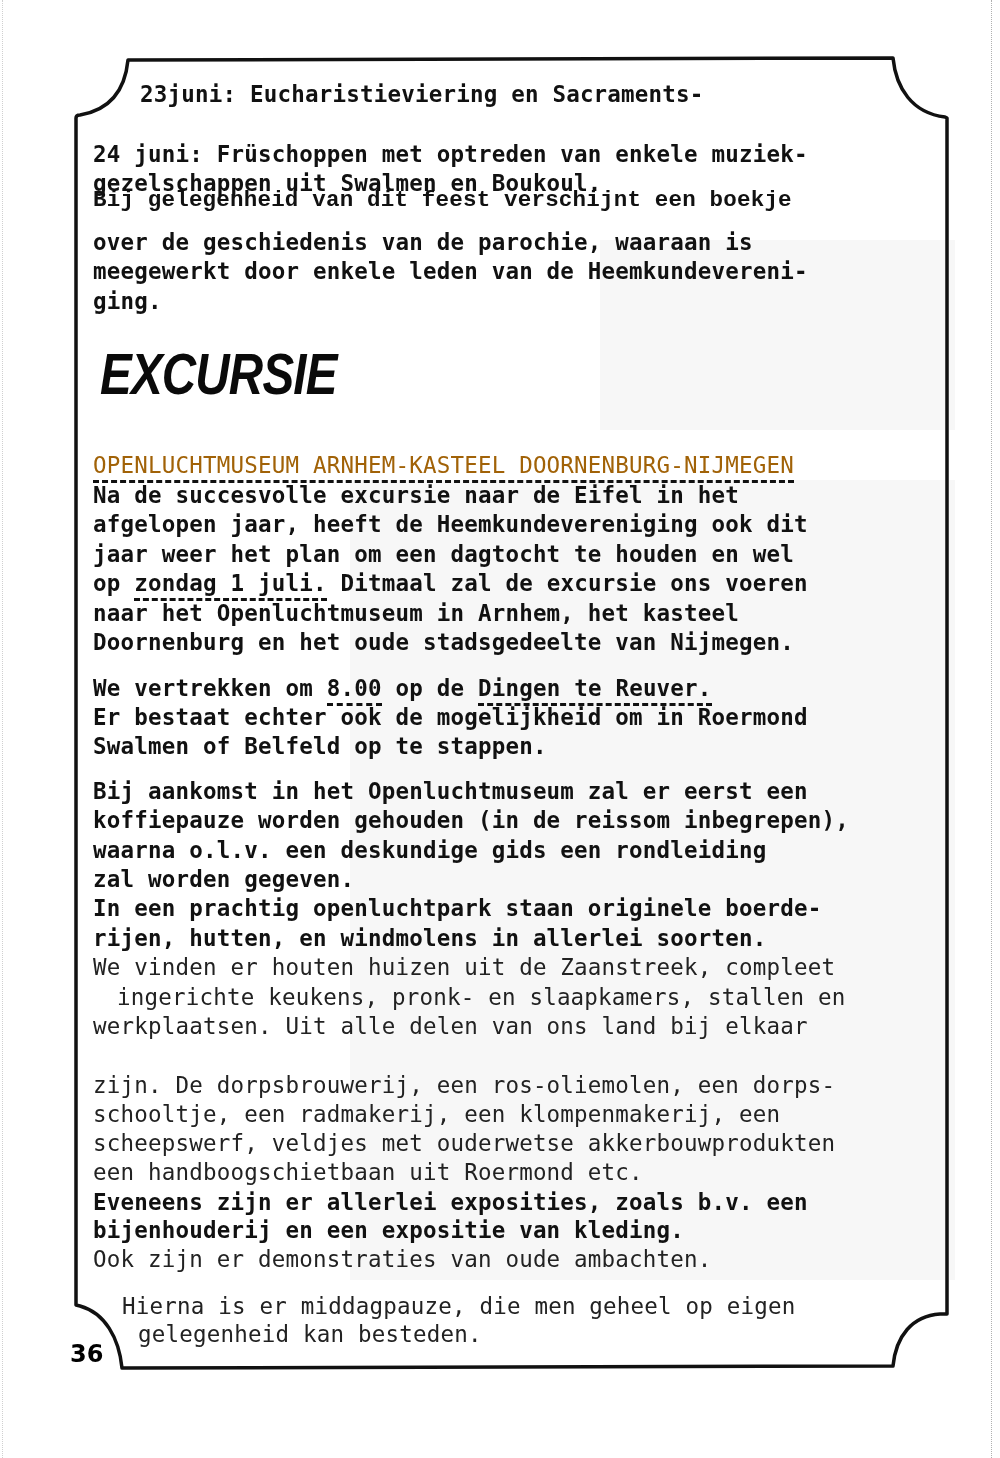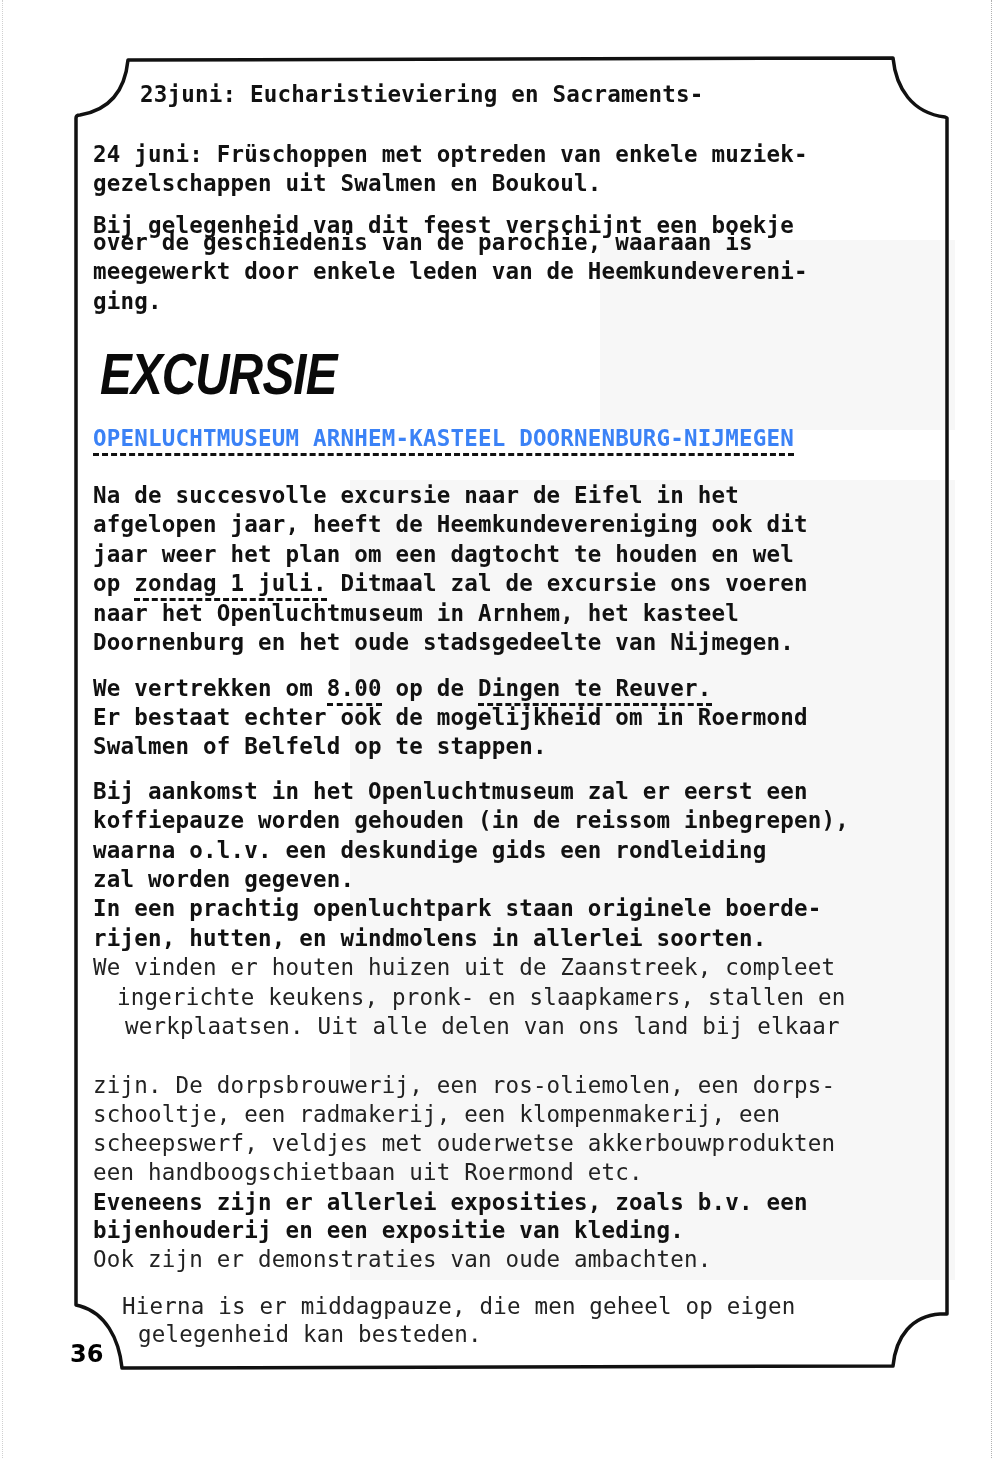--- a/index.html
+++ b/index.html
@@ -15,21 +15,21 @@
     font-size: 22.5px; font-weight: bold; color: #111;
     white-space: pre; letter-spacing: 0.2px; line-height: 28px;
   }
   .light { font-weight: normal; color: #222; }
   .heading {
     position: absolute; left: 100px; top: 340px;
     font-family: "Liberation Sans", "DejaVu Sans", sans-serif;
     font-size: 58px; font-weight: bold; font-style: italic; color: #0a0a0a;
     transform: scaleX(0.82); transform-origin: left center; letter-spacing: -1px;
   }
-  .subhead { font-weight: bold; color: #3b82f6; }
+  .subhead { font-weight: normal; color: #a16207; margin-top: 27px; }
   .dash { border-bottom: 3px dashed #111; padding-bottom: 2px; }
   .page-number {
     position: absolute; left: 70px; top: 1340px;
     font-family: "DejaVu Sans", "Liberation Sans", sans-serif;
     font-size: 24px; font-weight: bold; color: #000;
   }
 </style>
 </head>
 <body>
 
@@ -39,21 +39,21 @@
   <div class="dotted-edge"></div>
   <div class="dotted-left"></div>
 
   <svg class="frame" width="1000" height="1458">
     <path d="M 76 1305 L 76 118 Q 76 115 80 115 C 110 110 125 90 128 60 L 893 58 C 896 88 912 113 945 117 L 947 118 L 947 1314 L 940 1314 C 912 1316 896 1336 893 1366 L 122 1368 C 119 1338 105 1313 80 1306 Z" fill="none" stroke="#111" stroke-width="3.5" stroke-linejoin="round"></path>
   </svg>
 
   <div class="line" style="top:80px; left:140px;">23juni: Eucharistieviering en Sacraments-</div>
   <div class="line" style="top:140px;">24 juni: Früschoppen met optreden van enkele muziek-</div>
   <div class="line" style="top:169px;">gezelschappen uit Swalmen en Boukoul.</div>
-  <div class="line" style="top:211px;">Bij gelegenheid van dit feest verschijnt een boekje</div>
+  <div class="line" style="top:186px;font-family:Liberation Mono, monospace;">Bij gelegenheid van dit feest verschijnt een boekje</div>
   <div class="line" style="top:228px;">over de geschiedenis van de parochie, waaraan is</div>
   <div class="line" style="top:257px;">meegewerkt door enkele leden van de Heemkundevereni-</div>
   <div class="line" style="top:287px;">ging.</div>
 
   <div class="heading">EXCURSIE</div>
 
   <div class="line subhead" style="top:424px;"><span class="dash">OPENLUCHTMUSEUM ARNHEM-KASTEEL DOORNENBURG-NIJMEGEN</span></div>
 
   <div class="line" style="top:481px;">Na de succesvolle excursie naar de Eifel in het</div>
   <div class="line" style="top:510px;">afgelopen jaar, heeft de Heemkundevereniging ook dit</div>
@@ -67,21 +67,21 @@
   <div class="line" style="top:732px;text-align:center;">Swalmen of Belfeld op te stappen.</div>
 
   <div class="line" style="top:777px;">Bij aankomst in het Openluchtmuseum zal er eerst een</div>
   <div class="line" style="top:806px;">koffiepauze worden gehouden (in de reissom inbegrepen),</div>
   <div class="line" style="top:836px;">waarna o.l.v. een deskundige gids een rondleiding</div>
   <div class="line" style="top:865px;">zal worden gegeven.</div>
   <div class="line" style="top:894px;">In een prachtig openluchtpark staan originele boerde-</div>
   <div class="line" style="top:924px;">rijen, hutten, en windmolens in allerlei soorten.</div>
   <div class="line light" style="top:953px;">We vinden er houten huizen uit de Zaanstreek, compleet</div>
   <div class="line light" style="top:983px;margin-left:24px;">ingerichte keukens, pronk- en slaapkamers, stallen en</div>
-  <div class="line light" style="top:1012px;margin-left:32px;">werkplaatsen. Uit alle delen van ons land bij elkaar</div>
+  <div class="line light" style="top:1012px;">werkplaatsen. Uit alle delen van ons land bij elkaar</div>
   <div class="line light" style="top:1071px;">zijn. De dorpsbrouwerij, een ros-oliemolen, een dorps-</div>
   <div class="line light" style="top:1100px;text-align:right;">schooltje, een radmakerij, een klompenmakerij, een</div>
   <div class="line light" style="top:1129px;">scheepswerf, veldjes met ouderwetse akkerbouwprodukten</div>
   <div class="line light" style="top:1158px;">een handboogschietbaan uit Roermond etc.</div>
   <div class="line" style="top:1188px;">Eveneens zijn er allerlei exposities, zoals b.v. een</div>
   <div class="line" style="top:1216px;">bijenhouderij en een expositie van kleding.</div>
   <div class="line light" style="top:1245px;">Ook zijn er demonstraties van oude ambachten.</div>
 
   <div class="line light" style="top:1292px; left:122px;">Hierna is er middagpauze, die men geheel op eigen</div>
   <div class="line light" style="top:1320px; left:138px;">gelegenheid kan besteden.</div>

